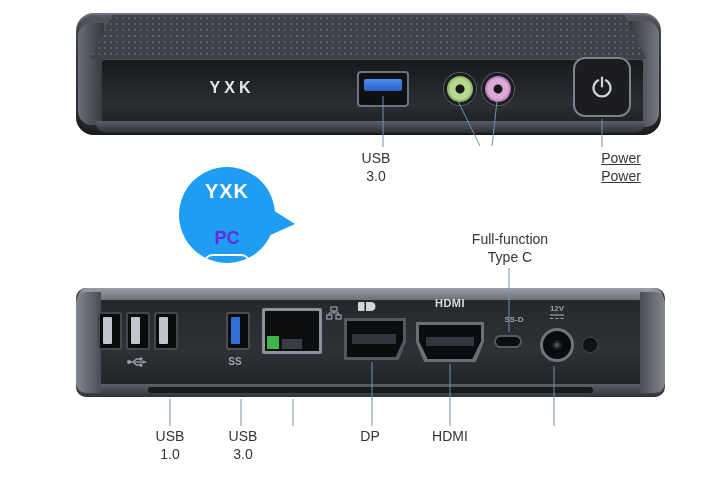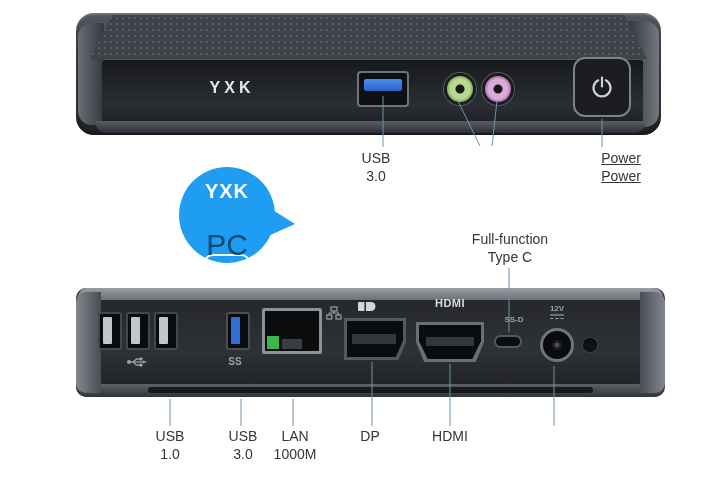--- a/index.html
+++ b/index.html
@@ -50,22 +50,22 @@
   .lbl-12v{left:505px;top:428px;width:90px;}
 
   
   .badge{position:absolute;left:178px;top:167px;width:122px;height:100px;z-index:3;}
   .badge svg{position:absolute;left:0;top:0;}
   .badge-l1{position:absolute;left:0;top:13px;width:98px;text-align:center;color:#fff;
     font-weight:bold;font-size:20px;letter-spacing:1px;}
   .badge-l2-wrap{position:absolute;left:0;top:39px;width:98px;text-align:center;}
   .badge-l2{display:inline-block;border:2px solid #fff;border-radius:10px;padding:4px 9px;
     color:#fff;font-weight:bold;font-size:13px;line-height:17px;margin-top:48px;}
-  .badge-l3{position:absolute;left:0;top:61px;width:98px;text-align:center;color:#0c4a6e;
-    font-weight:normal;font-size:30px;}
+  .badge-l3{position:absolute;left:0;top:61px;width:98px;text-align:center;color:#6d28d9;
+    font-weight:bold;font-size:18px;}
 
   
   .back-device{position:absolute;left:76px;top:288px;width:589px;height:109px;border-radius:10px;
     background:#34373c;z-index:1;}
   .bd-top{position:absolute;left:2px;right:2px;top:0;height:13px;border-radius:9px 9px 0 0;
     background:linear-gradient(180deg,#9ba0a7,#686c73);}
   .bd-bottom{position:absolute;left:2px;right:2px;bottom:0;height:13px;border-radius:0 0 9px 9px;
     background:linear-gradient(180deg,#5d6167,#2f3236);}
   .bd-bottom:after{content:"";position:absolute;left:70px;right:70px;top:3px;height:6px;
     border-radius:3px;background:#17191c;}
@@ -241,24 +241,20 @@
   </div>
 
   <div class="callout lbl-usb2">
     <div>USB</div>
     <div>1.0</div>
   </div>
   <div class="callout lbl-usb3b">
     <div>USB</div>
     <div>3.0</div>
   </div>
-  <div class="callout lbl-lan">
-    <div>LAN</div>
-    <div>1000M</div>
-  </div>
   <div class="callout lbl-dp">
     <div>DP</div>
   </div>
   <div class="callout lbl-hdmi">
     <div>HDMI</div>
   </div>
 
   <svg class="overlay" width="720" height="477">
     <g stroke="#6f93ad" stroke-width="1">
       <line x1="383" y1="96" x2="383" y2="147"></line>

